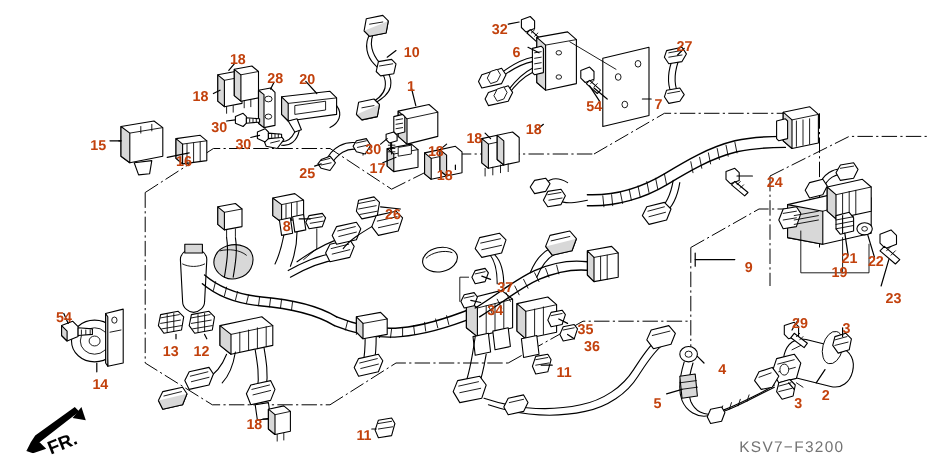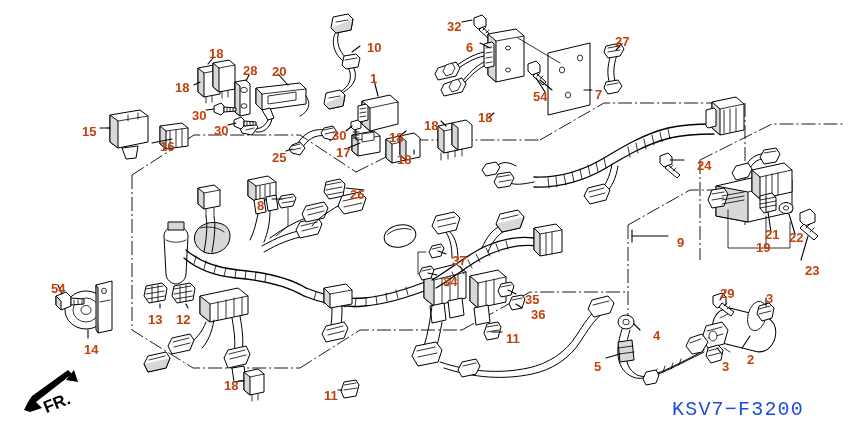--- a/index.html
+++ b/index.html
@@ -30,24 +30,24 @@
     font-family: "Liberation Sans", sans-serif;
     font-weight: bold;
     font-size: 13px;
     color: #c2410c;
     line-height: 1;
     white-space: nowrap;
     user-select: none;
   }
   .partcode {
     position: absolute;
-    font-family: Liberation Mono, monospace;
-    font-size: 20px;
+    font-family: Liberation Sans, sans-serif;
+    font-size: 14px;
     letter-spacing: 1.2px;
-    color: #1d4ed8;
+    color: #737373;
     white-space: nowrap;
   }
   .fr-mark {
     position: absolute;
     font-family: "Liberation Sans", sans-serif;
     font-weight: bold;
     font-size: 17px;
     color: #000000;
     transform: rotate(-22deg);
     transform-origin: left bottom;

